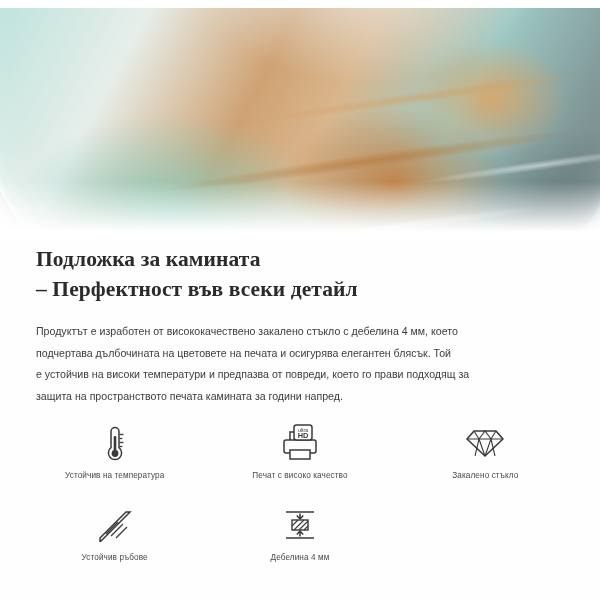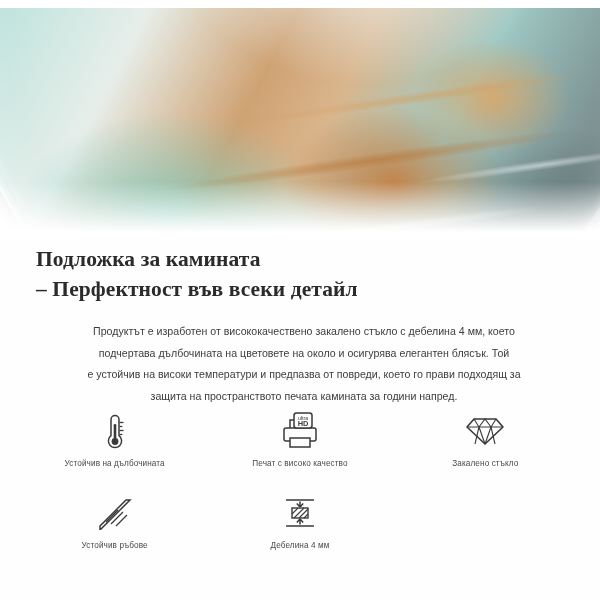--- a/index.html
+++ b/index.html
@@ -94,39 +94,38 @@
   .title .line { display: block; white-space: nowrap; }
 
   
   .body-copy {
     position: absolute;
     left: 36px; top: 313px;
     width: 536px;
     font-size: 10.6px;
     line-height: 21.5px;
     color: #3c3c3c;
-    text-align: center;
   }
   .body-copy .line { display: block; white-space: nowrap; }
 
   
   .features {
     position: absolute;
     left: 22px; top: 402px;
     width: 556px;
     display: grid;
     grid-template-columns: repeat(3, 1fr);
     grid-template-rows: 70px 70px;
     row-gap: 12px;
   }
   .feature {
     display: flex;
     flex-direction: column;
     align-items: center;
-    justify-content: flex-start;
+    justify-content: flex-end;
   }
   .feature .glyph {
     height: 42px;
     display: flex;
     align-items: center;
     justify-content: center;
   }
   .feature .caption {
     margin-top: 7px;
     font-size: 8.2px;
@@ -149,40 +148,40 @@
     <div class="hero-fade"></div>
   </div>
 
   <h1 class="title">
     <span class="line">Подложка за камината</span>
     <span class="line">– Перфектност във всеки детайл</span>
   </h1>
 
   <p class="body-copy">
     <span class="line">Продуктът е изработен от висококачествено закалено стъкло с дебелина 4 мм, което</span>
-    <span class="line">подчертава дълбочината на цветовете на около и осигурява елегантен блясък. Той</span>
+    <span class="line">подчертава дълбочината на цветовете на печата и осигурява елегантен блясък. Той</span>
     <span class="line">е устойчив на високи температури и предпазва от повреди, което го прави подходящ за</span>
     <span class="line">защита на пространството печата камината за години напред.</span>
   </p>
 
   <div class="features">
 
     <div class="feature">
       <div class="glyph">
         <svg width="26" height="40" viewBox="0 0 26 40">
           <path d="M13 4.5c-2.3 0-4 1.8-4 4v16.2a6.6 6.6 0 1 0 8 0V8.5c0-2.2-1.7-4-4-4z" fill="none" stroke="#3a3a3a" stroke-width="1.5"></path>
           <circle cx="13" cy="30.5" r="3.4" fill="#3a3a3a"></circle>
           <rect x="11.7" y="13" width="2.6" height="15" rx="1.3" fill="#3a3a3a"></rect>
           <line x1="17.6" y1="11.5" x2="21.5" y2="11.5" stroke="#3a3a3a" stroke-width="1.3"></line>
           <line x1="17.6" y1="15.5" x2="20.3" y2="15.5" stroke="#3a3a3a" stroke-width="1.3"></line>
           <line x1="17.6" y1="19.5" x2="21.5" y2="19.5" stroke="#3a3a3a" stroke-width="1.3"></line>
           <line x1="17.6" y1="23.5" x2="20.3" y2="23.5" stroke="#3a3a3a" stroke-width="1.3"></line>
         </svg>
       </div>
-      <div class="caption">Устойчив на дълбочината</div>
+      <div class="caption">Устойчив на температура</div>
     </div>
 
     <div class="feature">
       <div class="glyph">
         <svg width="44" height="40" viewBox="0 0 44 40">
           <rect x="6" y="17" width="32" height="13" rx="2" fill="none" stroke="#3a3a3a" stroke-width="1.5"></rect>
           <path d="M12 17V9h20v8" fill="none" stroke="#3a3a3a" stroke-width="1.5"></path>
           <rect x="12" y="27" width="20" height="9" fill="#ffffff" stroke="#3a3a3a" stroke-width="1.5"></rect>
           <rect x="16" y="2" width="18" height="15" rx="2.5" fill="#ffffff" stroke="#3a3a3a" stroke-width="1.5"></rect>
           <text x="25" y="8.6" text-anchor="middle" font-family="Liberation Sans, sans-serif" font-size="5.2" fill="#3a3a3a">ultra</text>

